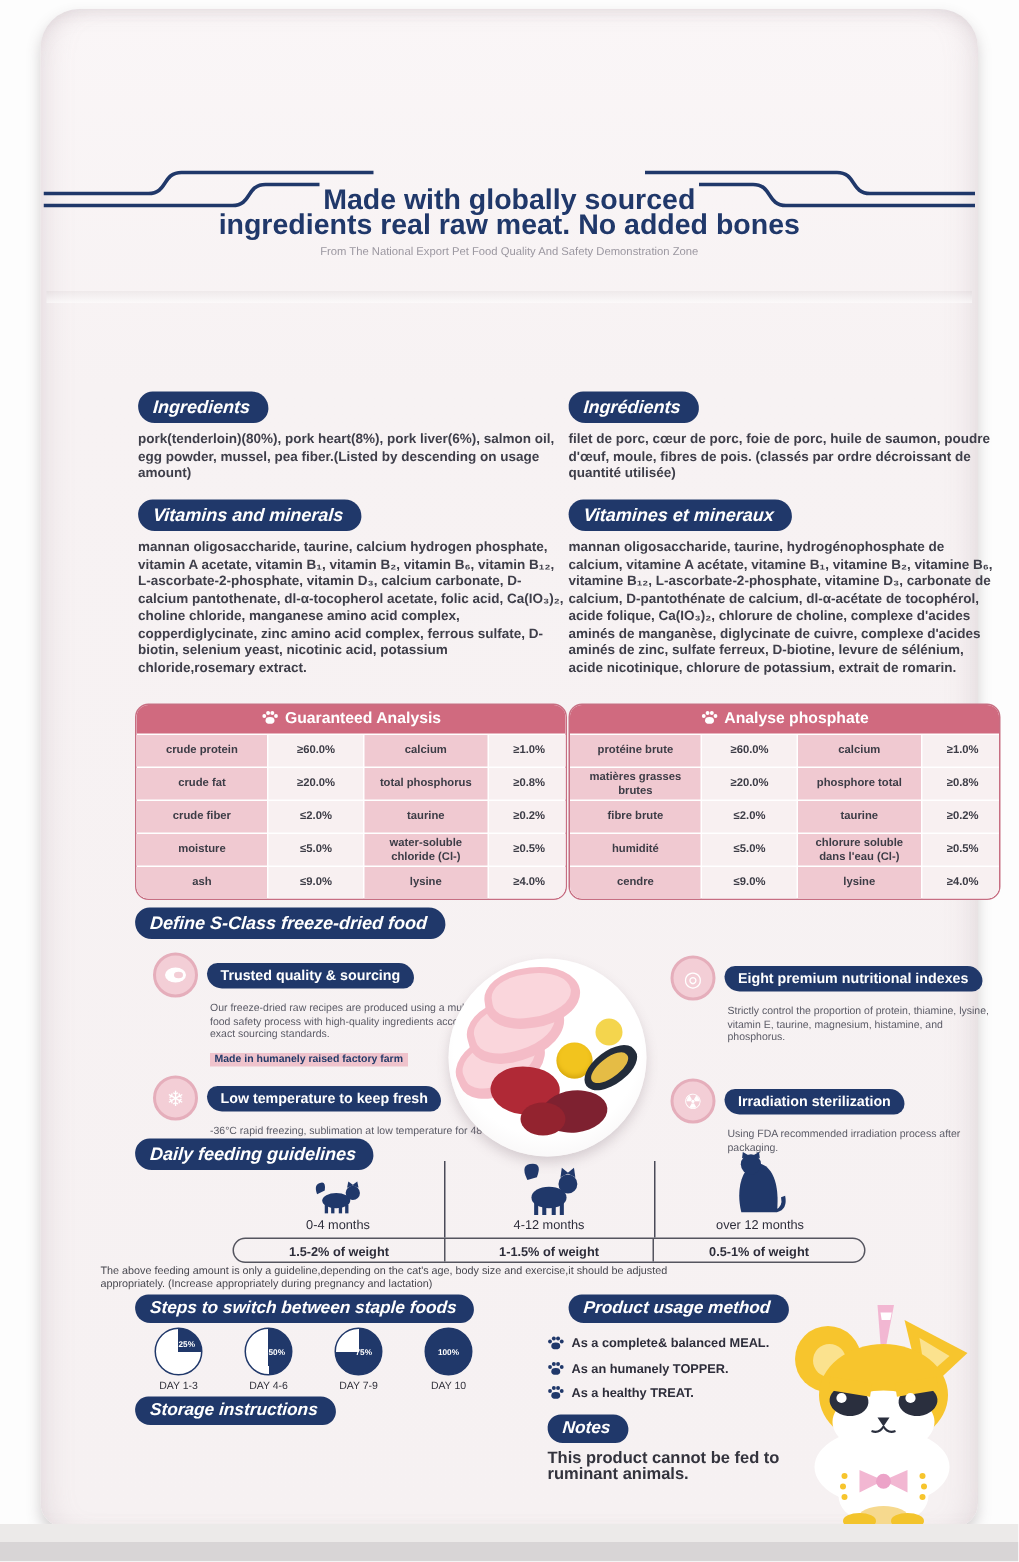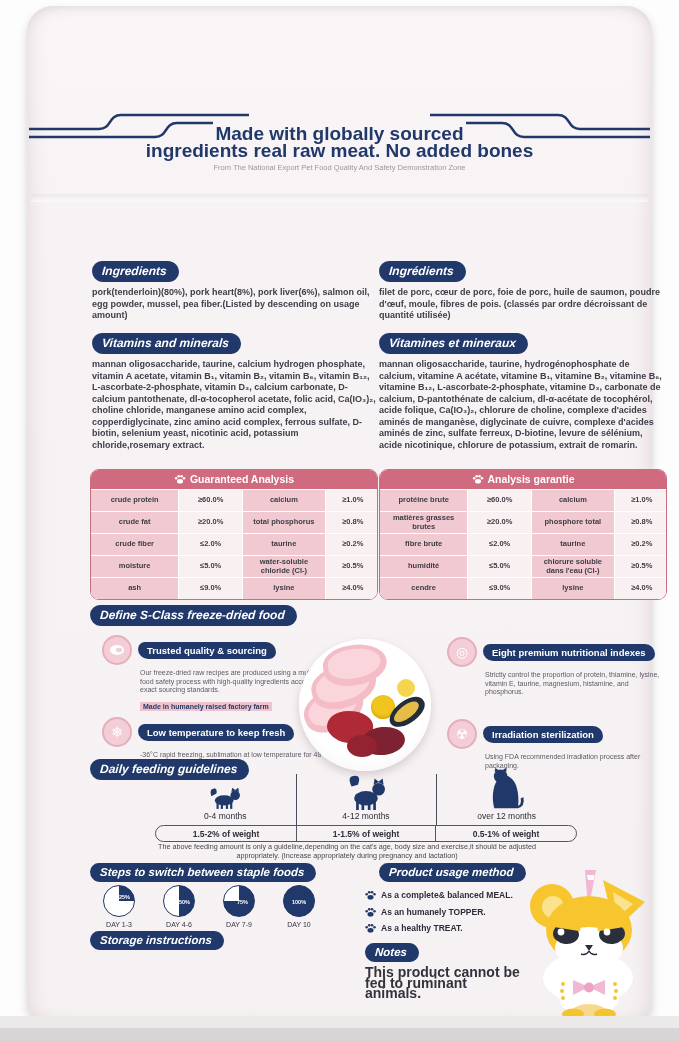--- a/index.html
+++ b/index.html
@@ -97,21 +97,21 @@
   .cats-row { display:grid; grid-template-columns:1fr 1fr 1fr; align-items:end; height:40px; }
   .cats-row svg { display:block; margin:0 auto; fill:#20386a; }
   .ages-row { display:grid; grid-template-columns:1fr 1fr 1fr; text-align:center; font-size:8.5px;
               color:#2d2d3a; padding:3px 0 4px; position:relative; }
   .vdiv { position:absolute; top:-34px; bottom:0; width:1px; background:#4a4a58; }
   .vd1 { left:33.33%; } .vd2 { left:66.66%; }
   .weights-row { display:grid; grid-template-columns:1fr 1fr 1fr; border:1px solid #55555f; border-radius:9px;
                  height:17px; align-items:center; text-align:center; font-size:8.5px; font-weight:600; color:#2d2d3a; }
   .weights-row div:nth-child(2) { border-left:1px solid #55555f; border-right:1px solid #55555f; height:100%;
                  display:flex; align-items:center; justify-content:center; }
-  .feed-note { position:absolute; left:40px; top:836px; width:560px; text-align:center; font-size:7.2px;
+  .feed-note { position:absolute; left:40px; top:836px; width:560px; text-align:left; font-size:7.2px;
                line-height:9px; color:#47474f; }
 
   
   .s-steps-title { left:63px; top:856px; }
   .s-usage-title { left:352px; top:856px; }
   .steps-row { left:68px; top:879px; width:228px; display:flex; justify-content:space-between; }
   .step { width:48px; text-align:center; }
   .pie { width:32px; height:32px; border-radius:50%; border:1.6px solid #20386a; margin:0 auto; position:relative; }
   .pie span { position:absolute; font-size:5.5px; font-weight:bold; color:#fff; }
   .p25 { background:conic-gradient(#20386a 0 25%, #fff 25% 100%); }
@@ -127,21 +127,21 @@
   .usage-list { left:338px; top:884px; width:200px; }
   .usage-item { display:flex; align-items:center; gap:5px; margin-bottom:6.5px; font-size:8.5px;
                 font-weight:600; color:#2d2d3a; }
   .pawu { width:11px; height:10px; fill:#20386a; flex:0 0 auto; }
 
   
   .s-storage-title { left:63px; top:924px; }
   .storage-box { position:absolute; left:63px; top:948px; width:272px; background:#f3c6cf; border-radius:4px;
                  padding:5px 7px; font-size:8.5px; font-weight:bold; color:#22395f; line-height:10.5px; }
   .s-notes-title { left:338px; top:936px; }
-  .notes-text { position:absolute; left:338px; top:961px; width:160px; font-size:14px; font-weight:600;
+  .notes-text { position:absolute; left:338px; top:961px; width:160px; font-size:11px; font-weight:600;
                 color:#33333d; line-height:10.5px; }
 
   .mascot { position:absolute; left:498px; top:860px; width:132px; height:154px; }
   .hidden-defs { position:absolute; width:0; height:0; overflow:hidden; }
 </style>
 </head>
 <body>
 
 <svg class="hidden-defs" aria-hidden="true">
   <defs>
@@ -226,21 +226,21 @@
             <div class="c lbl">lysine</div>
             <div class="c val">≥4.0%</div>
           </div>
           </div>
       </div>
     </section>
     <section class="s-ga-fr">
       <div class="ga">
         <div class="ga-head"><svg class="pawh" viewBox="0 0 24 22">
               <use href="#pawg"></use>
-            </svg><span>Analysis garantie</span></div>
+            </svg><span>Analyse phosphate</span></div>
         <div>
 
         <div class="ga-row">
             <div class="c lbl">protéine brute</div>
             <div class="c val">≥60.0%</div>
             <div class="c lbl">calcium</div>
             <div class="c val">≥1.0%</div>
           </div>
             <div class="ga-row">
             <div class="c lbl">matières grasses brutes</div>

